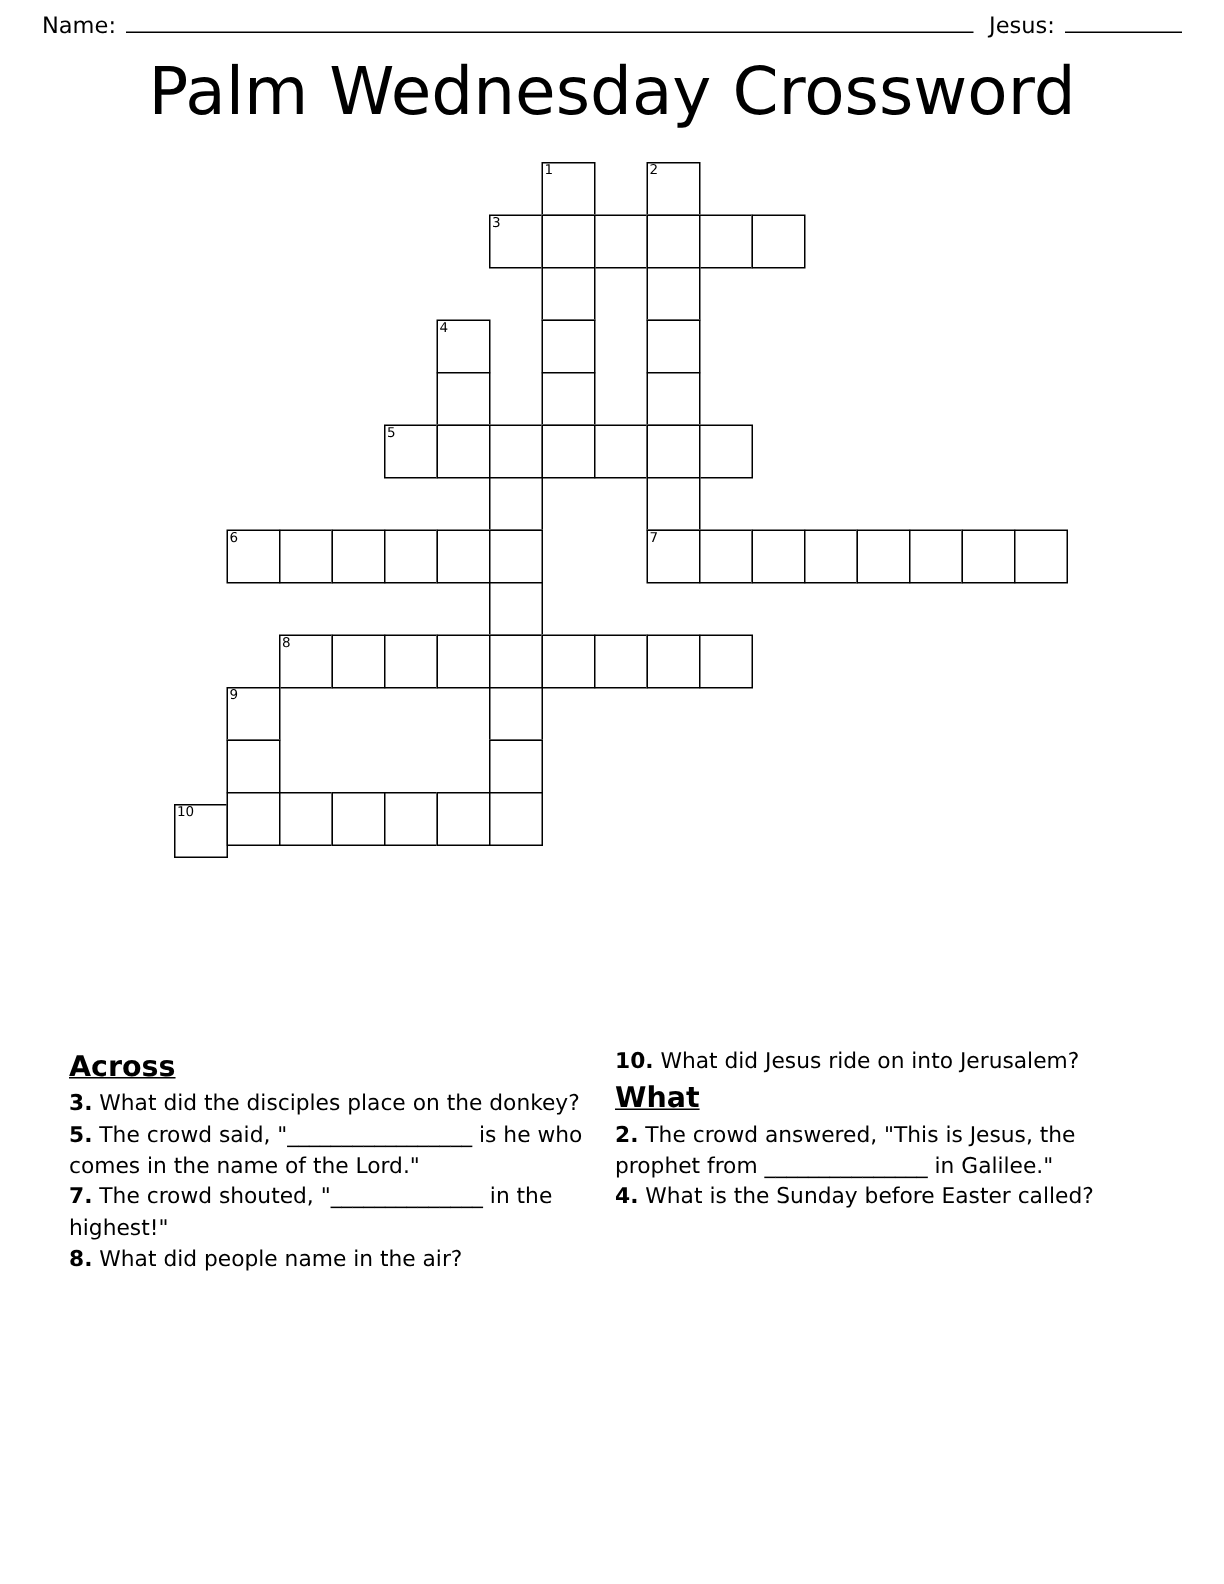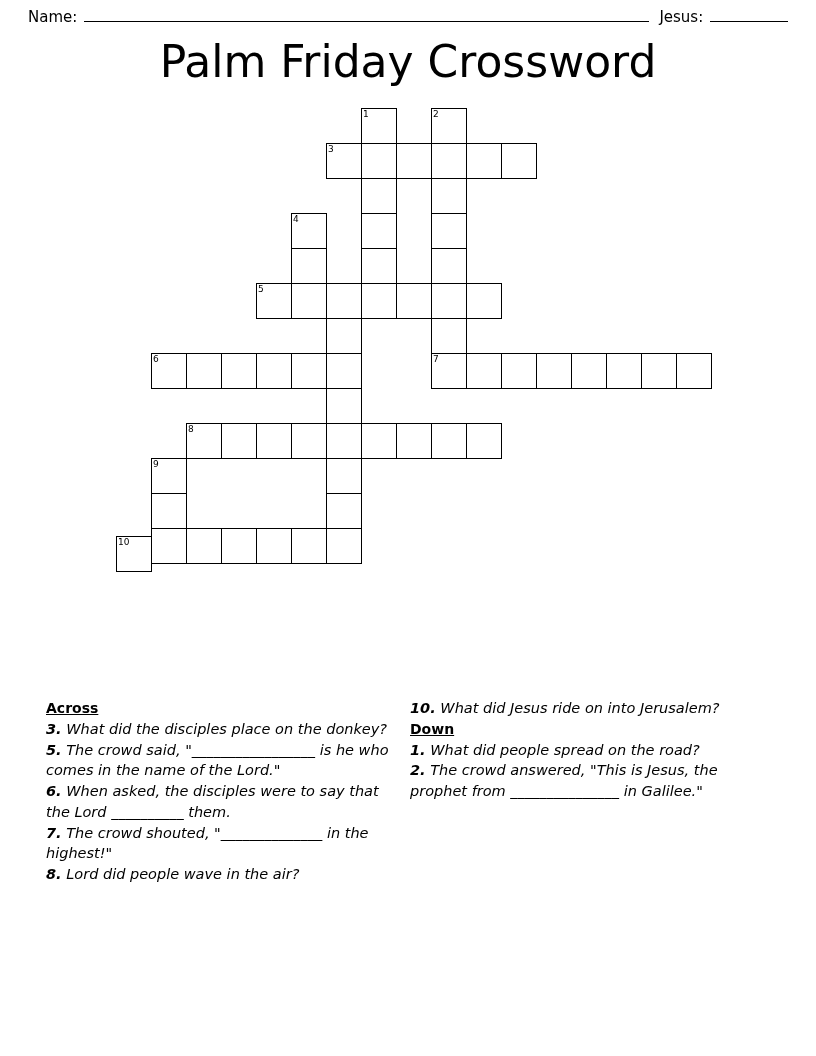--- a/index.html
+++ b/index.html
@@ -93,42 +93,41 @@
     top: 0;
     width: 348px;
     font-size: 14.5px;
     line-height: 1.43;
   }
   .col-left { left: 0px; }
   .col-right { left: 364px; }
   .section-head {
     font-weight: bold;
     text-decoration: underline;
-    font-size: 14px;
+    font-size: 19px;
     margin-bottom: 1px;
   }
   .clue {
     margin: 0;
     padding: 0;
     text-indent: 0;
-    font-style: italic;
   }
   .clue b { font-weight: bold; }
 </style>
 </head>
 <body>
 
 <div class="header-line">
   <span class="name-label">Name: </span>
   <span class="name-rule"></span>
   <span class="date-label">Jesus: </span>
   <span class="date-rule"></span>
 </div>
 
-<div class="title">Palm Friday Crossword</div>
+<div class="title">Palm Wednesday Crossword</div>
 
 <div id="grid-wrap">
     <div class="cell" style="left: 245px; top: 0px;">
       <span class="num">1</span>
     </div>
     <div class="cell" style="left: 315px; top: 0px;">
       <span class="num">2</span>
     </div>
     <div class="cell" style="left: 210px; top: 35px;">
       <span class="num">3</span>
@@ -205,28 +204,27 @@
     <div class="cell" style="left: 175px; top: 420px;"></div>
     <div class="cell" style="left: 210px; top: 420px;"></div>
   </div>
 
 <div id="clues">
   <div class="clue-col col-left">
     <div class="section-head">Across</div>
     <div id="across-left">
         <p class="clue"><b>3.</b><span> What did the disciples place on the donkey?</span></p>
         <p class="clue"><b>5.</b><span> The crowd said, "_________________ is he who comes in the name of the Lord."</span></p>
-        <p class="clue"><b>6.</b><span> When asked, the disciples were to say that the Lord __________ them.</span></p>
         <p class="clue"><b>7.</b><span> The crowd shouted, "______________ in the highest!"</span></p>
-        <p class="clue"><b>8.</b><span> Lord did people wave in the air?</span></p>
+        <p class="clue"><b>8.</b><span> What did people name in the air?</span></p>
       </div>
   </div>
   <div class="clue-col col-right">
     <div id="across-right">
         <p class="clue"><b>10.</b><span> What did Jesus ride on into Jerusalem?</span></p>
       </div>
-    <div class="section-head">Down</div>
+    <div class="section-head">What</div>
     <div id="down-list">
-        <p class="clue"><b>1.</b><span> What did people spread on the road?</span></p>
         <p class="clue"><b>2.</b><span> The crowd answered, "This is Jesus, the prophet from _______________ in Galilee."</span></p>
+        <p class="clue"><b>4.</b><span> What is the Sunday before Easter called?</span></p>
       </div>
   </div>
 </div>
 
 </body></html>

